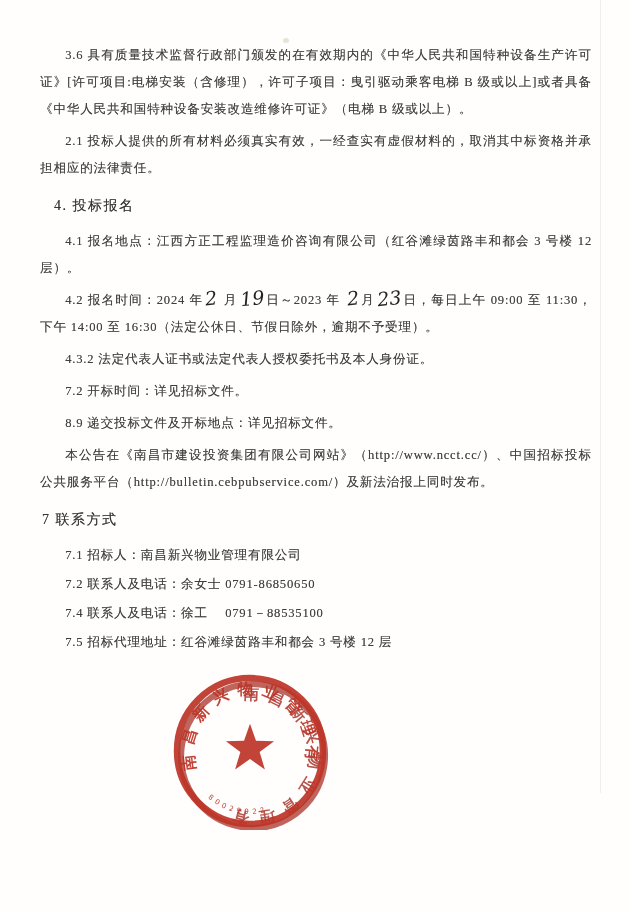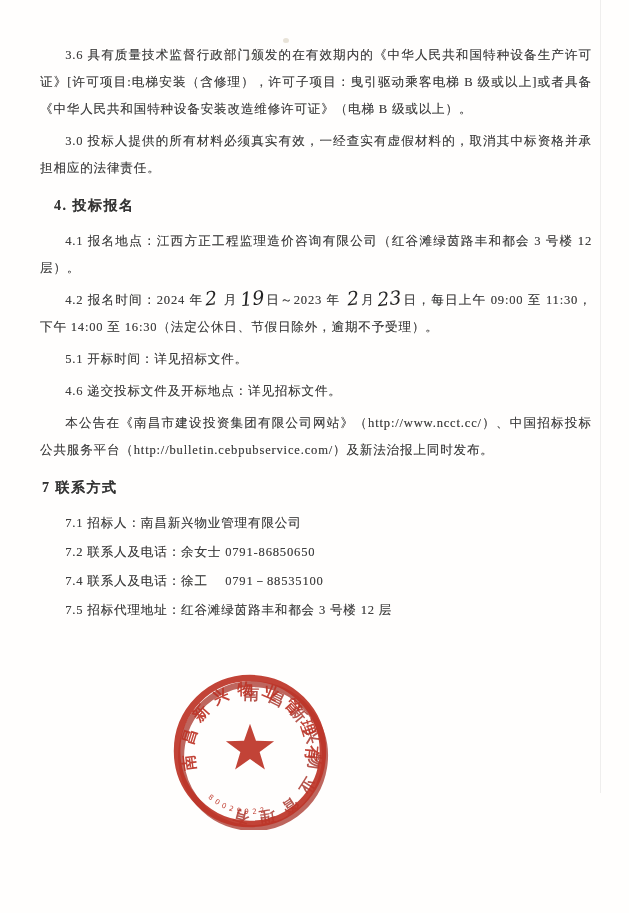--- a/index.html
+++ b/index.html
@@ -24,21 +24,21 @@
     font-size:12.6px;
     line-height:27px;
     letter-spacing:0.8px;
     text-align:justify;
     text-indent:2em;
     margin:0 0 5px 0;
     text-shadow:0 0 0.5px rgba(70,70,70,0.55);
   }
   h2.sec{
     font-size:14px;
-    font-weight:bold;
+    font-weight:normal;
     color:#333;
     letter-spacing:1.5px;
     margin:15px 0 13px 0;
     padding-left:14px;
     text-shadow:0 0 0.5px rgba(40,40,40,0.5);
   }
   h2.sec.no-indent{padding-left:2px;}
   .contact p.body{margin:0 0 2px 0;}
   .hw{
     font-family:"DejaVu Serif",serif;
@@ -65,29 +65,30 @@
 <body>
 
 <div class="page">
   <div class="fold-line"></div>
   <div class="speck" style="left:283px;top:38px;width:6px;height:5px;"></div>
   <div class="speck" style="left:246px;top:56px;width:5px;height:4px;"></div>
 
   <div class="content">
 
     <p class="body">3.6 具有质量技术监督行政部门颁发的在有效期内的《中华人民共和国特种设备生产许可证》[许可项目:电梯安装（含修理），许可子项目：曳引驱动乘客电梯 B 级或以上]或者具备《中华人民共和国特种设备安装改造维修许可证》（电梯 B 级或以上）。</p>
-    <p class="body">3.0 投标人提供的所有材料必须真实有效，一经查实有虚假材料的，取消其中标资格并承担相应的法律责任。</p>
+    <p class="body">2.1 投标人提供的所有材料必须真实有效，一经查实有虚假材料的，取消其中标资格并承担相应的法律责任。</p>
 
     <h2 class="sec">4.  投标报名</h2>
 
     <p class="body">4.1 报名地点：江西方正工程监理造价咨询有限公司（红谷滩绿茵路丰和都会 3 号楼 12 层）。</p>
     <p class="body"><span>4.2 报名时间：2024 年</span><span class="hw">2</span><span> 月</span><span class="hw">19</span><span>日～2023 年 </span><span class="hw">2</span><span>月</span><span class="hw">23</span><span>日，每日上午 09:00 至 11:30，下午 14:00 至 16:30（法定公休日、节假日除外，逾期不予受理）。</span></p>
+    <p class="body">4.3.2 法定代表人证书或法定代表人授权委托书及本人身份证。</p>
 
-    <p class="body">5.1 开标时间：详见招标文件。</p>
-    <p class="body">4.6 递交投标文件及开标地点：详见招标文件。</p>
+    <p class="body">7.2 开标时间：详见招标文件。</p>
+    <p class="body">8.9 递交投标文件及开标地点：详见招标文件。</p>
 
     <p class="body">本公告在《南昌市建设投资集团有限公司网站》（http://www.ncct.cc/）、中国招标投标公共服务平台（http://bulletin.cebpubservice.com/）及新法治报上同时发布。</p>
 
     <h2 class="sec no-indent">7 联系方式</h2>
 
     <div class="contact">
       <p class="body">7.1 招标人：南昌新兴物业管理有限公司</p>
       <p class="body">7.2 联系人及电话：余女士 0791-86850650</p>
       <p class="body">7.4 联系人及电话：徐工　 0791－88535100</p>
       <p class="body">7.5 招标代理地址：红谷滩绿茵路丰和都会 3 号楼 12 层</p>

